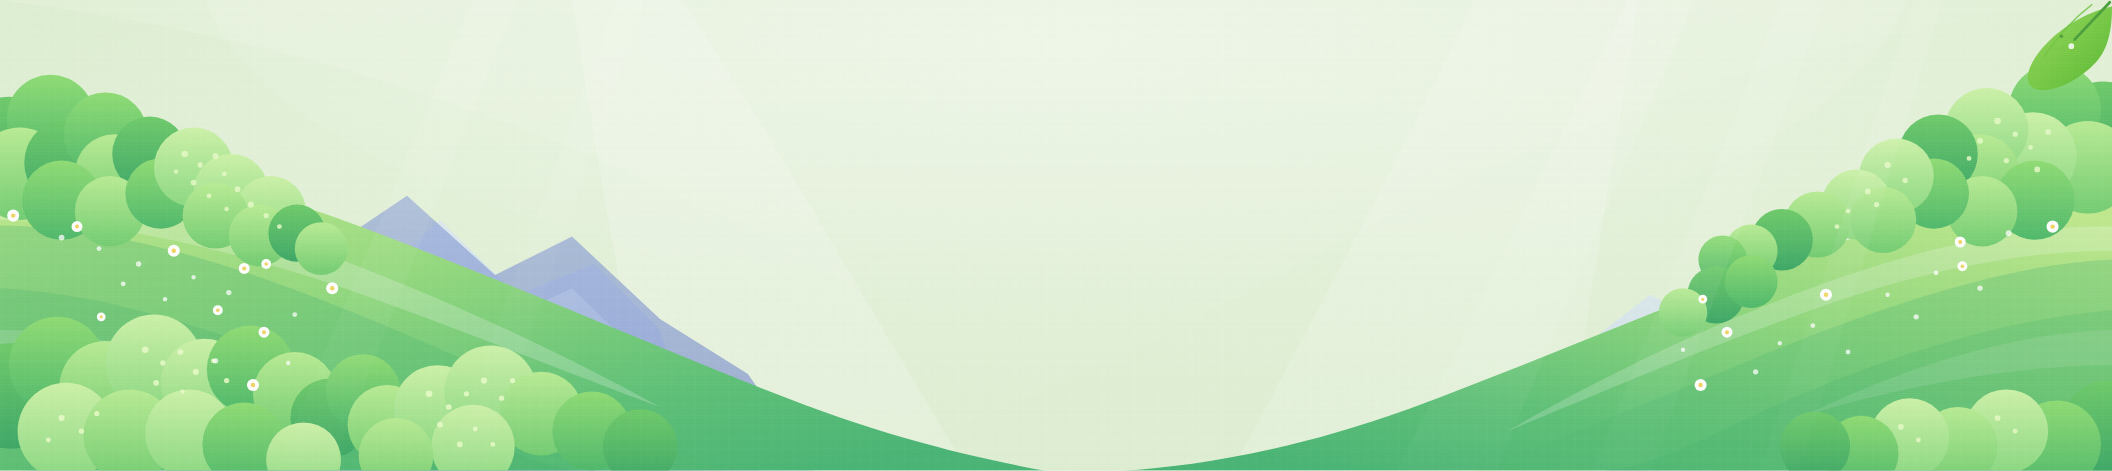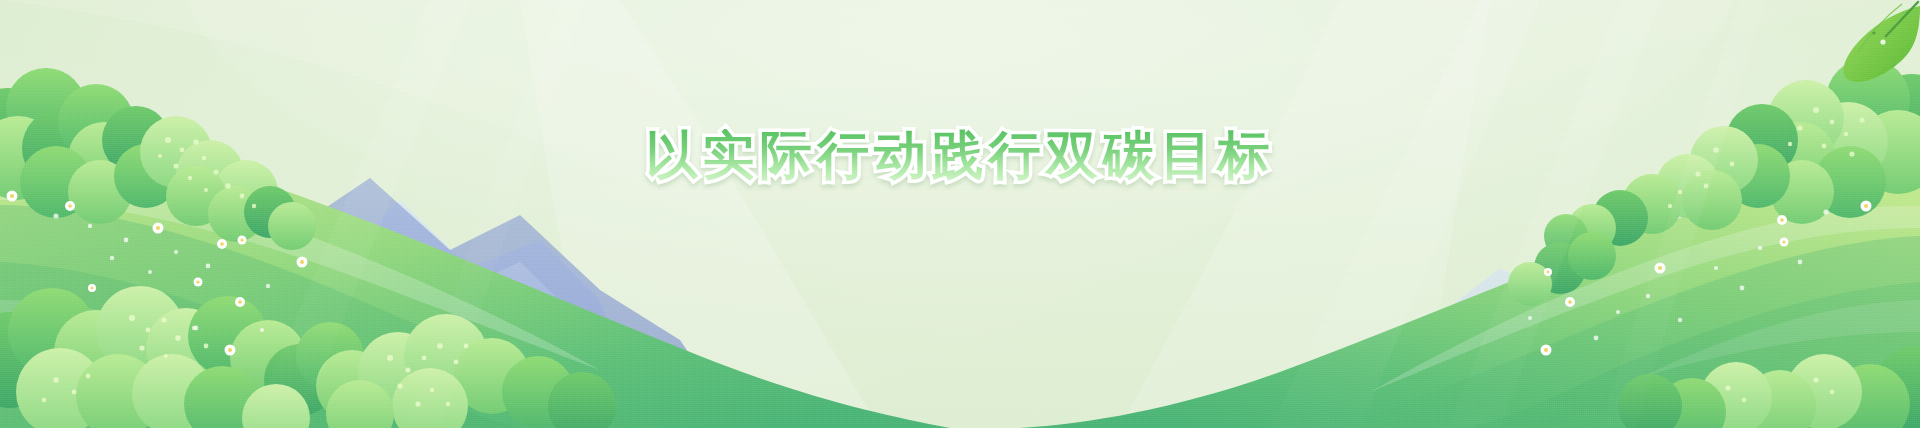--- a/index.html
+++ b/index.html
@@ -458,21 +458,17 @@
       <polygon points="1480,0 1540,0 1360,428 1270,428" fill="url(#rayG)" opacity=".5"></polygon>
       <polygon points="1620,0 1660,0 1500,428 1448,428" fill="url(#rayG)" opacity=".38"></polygon>
       <polygon points="1740,0 1766,0 1636,428 1600,428" fill="url(#rayG)" opacity=".3"></polygon>
       <polygon points="430,0 470,0 300,428 250,428" fill="url(#rayG)" opacity=".3"></polygon>
       <polygon points="560,0 586,0 440,428 404,428" fill="url(#rayG)" opacity=".22"></polygon>
     </svg>
   </div>
 
   <div class="text-block">
     <br>
-    <div class="stroke-wrap" style="margin-top:14px;">
-      <span class="subline stroke-under sub-stroke-under nowrap" aria-hidden="true" style="margin-top:0;">以实际行动践行双碳目标</span>
-      <span class="subline nowrap" style="margin-top:0;">以实际行动践行双碳目标</span>
-    </div>
   </div>
 
   <div class="grain"></div>
 
 </div>
 
 </body></html>

